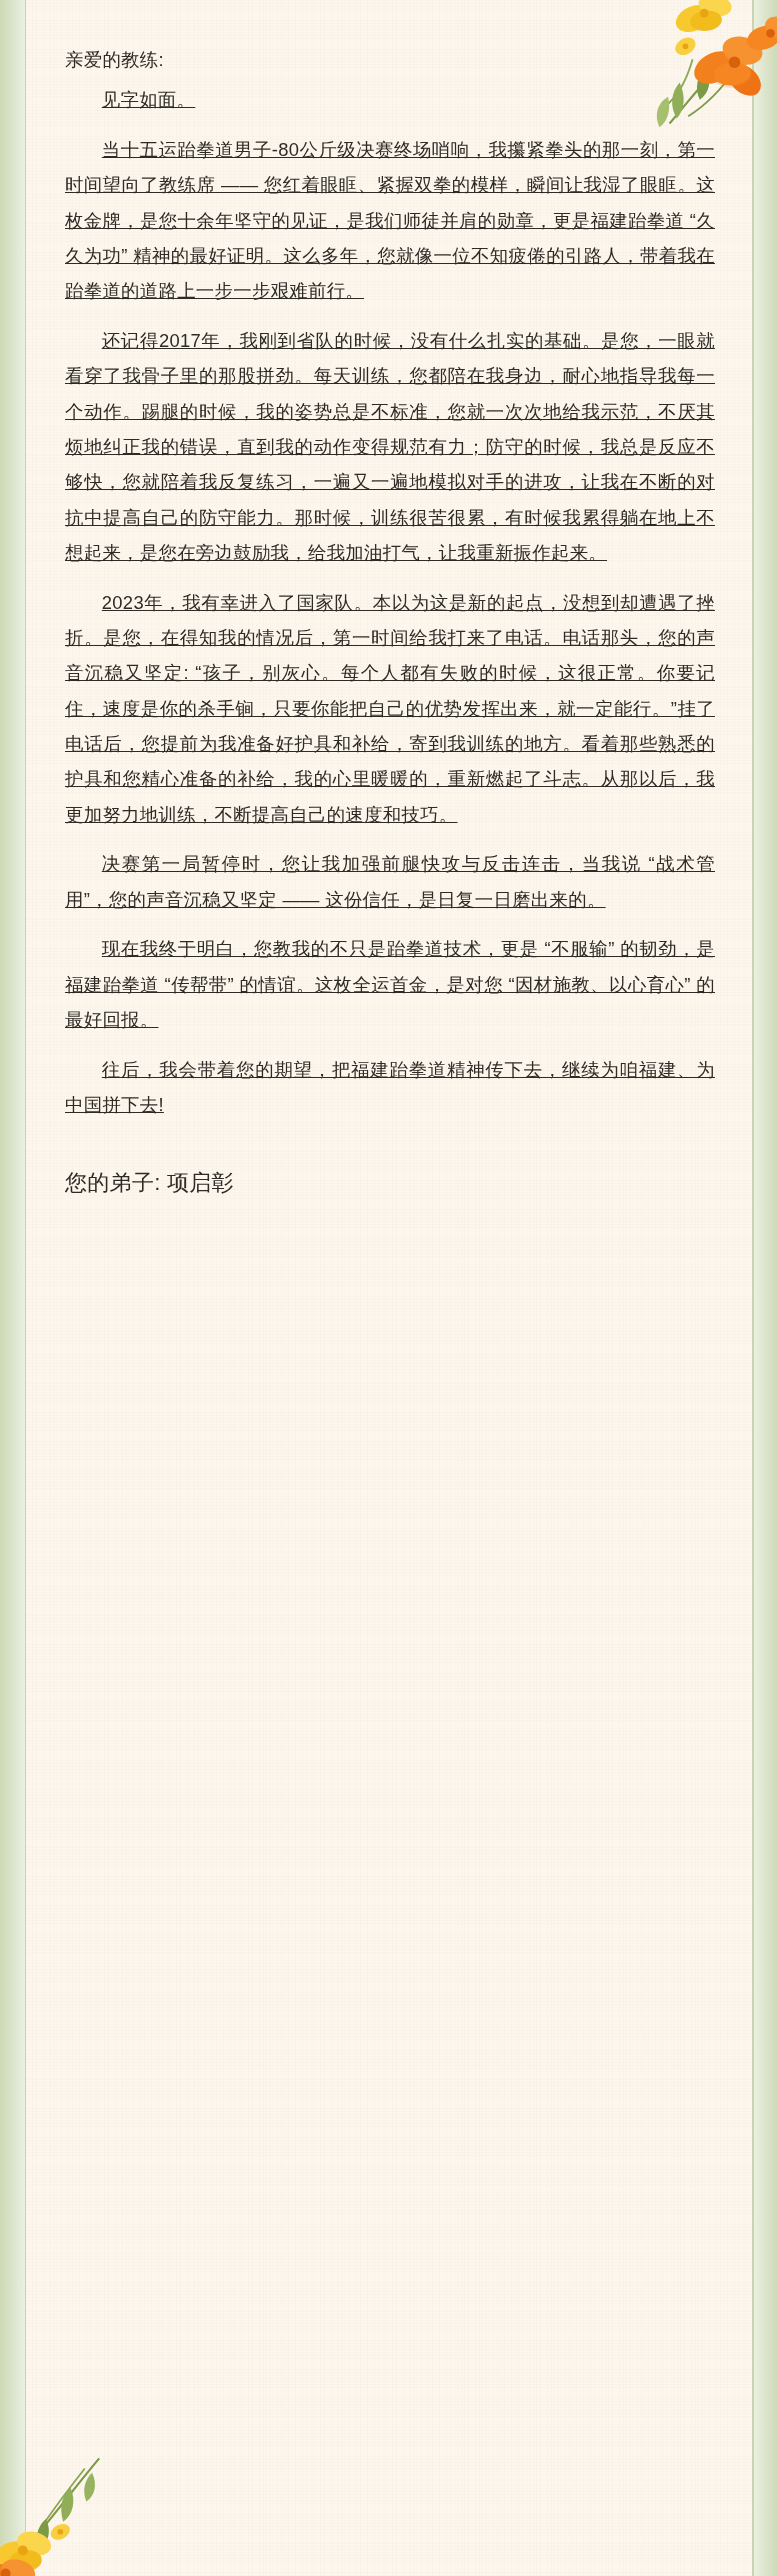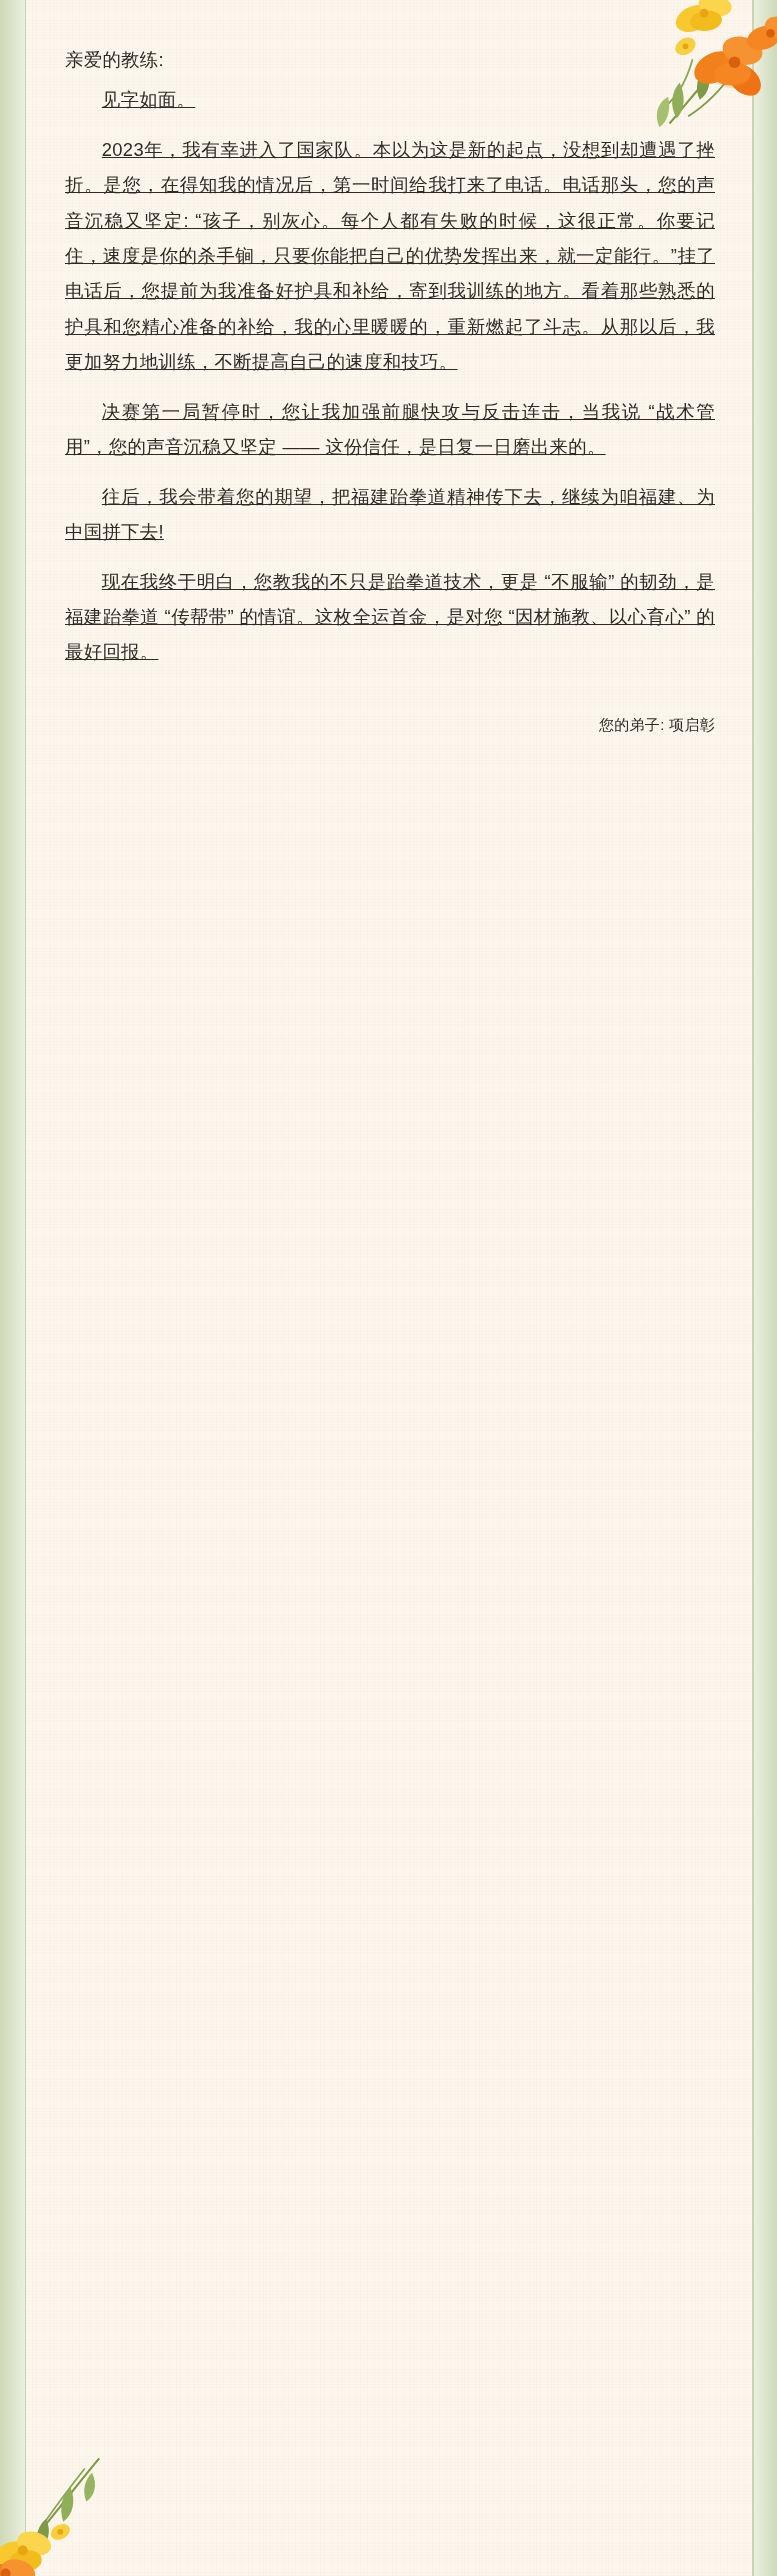--- a/index.html
+++ b/index.html
@@ -77,22 +77,21 @@
   }
 
   p.para {
     margin: 0 0 14.4px 0;
     text-indent: 2em;
     text-decoration: underline;
   }
 
   .signature {
     margin-top: 42px;
-    text-align: right;
-    font-size: 15px;
+    font-size: 22px;
     line-height: 1.75;
   }
   .signature .line { display: block; }
 
   
   .deco {
     position: absolute;
     pointer-events: none;
   }
   .deco-top-right {
@@ -184,23 +183,25 @@
         <ellipse cx="0" cy="0" rx="14" ry="10" fill="#f8cf3e" transform="rotate(-28)"></ellipse>
         <circle cx="0" cy="0" r="4" fill="#e8a413"></circle>
       </g>
     </g>
   </svg>
 
   <div class="content">
     <div class="salutation">亲爱的教练:</div>
 
     <p class="para">见字如面。</p>
+    <p class="para">当十五运跆拳道男子-80公斤级决赛终场哨响，我攥紧拳头的那一刻，第一时间望向了教练席 —— 您红着眼眶、紧握双拳的模样，瞬间让我湿了眼眶。这枚金牌，是您十余年坚守的见证，是我们师徒并肩的勋章，更是福建跆拳道 “久久为功” 精神的最好证明。这么多年，您就像一位不知疲倦的引路人，带着我在跆拳道的道路上一步一步艰难前行。</p>
+    <p class="para">还记得2017年，我刚到省队的时候，没有什么扎实的基础。是您，一眼就看穿了我骨子里的那股拼劲。每天训练，您都陪在我身边，耐心地指导我每一个动作。踢腿的时候，我的姿势总是不标准，您就一次次地给我示范，不厌其烦地纠正我的错误，直到我的动作变得规范有力；防守的时候，我总是反应不够快，您就陪着我反复练习，一遍又一遍地模拟对手的进攻，让我在不断的对抗中提高自己的防守能力。那时候，训练很苦很累，有时候我累得躺在地上不想起来，是您在旁边鼓励我，给我加油打气，让我重新振作起来。</p>
     <p class="para">2023年，我有幸进入了国家队。本以为这是新的起点，没想到却遭遇了挫折。是您，在得知我的情况后，第一时间给我打来了电话。电话那头，您的声音沉稳又坚定: “孩子，别灰心。每个人都有失败的时候，这很正常。你要记住，速度是你的杀手锏，只要你能把自己的优势发挥出来，就一定能行。”挂了电话后，您提前为我准备好护具和补给，寄到我训练的地方。看着那些熟悉的护具和您精心准备的补给，我的心里暖暖的，重新燃起了斗志。从那以后，我更加努力地训练，不断提高自己的速度和技巧。</p>
     <p class="para">决赛第一局暂停时，您让我加强前腿快攻与反击连击，当我说 “战术管用”，您的声音沉稳又坚定 —— 这份信任，是日复一日磨出来的。</p>
+    <p class="para">现在我终于明白，您教我的不只是跆拳道技术，更是 “不服输” 的韧劲，是福建跆拳道 “传帮带” 的情谊。这枚全运首金，是对您 “因材施教、以心育心” 的最好回报。</p>
     <p class="para">往后，我会带着您的期望，把福建跆拳道精神传下去，继续为咱福建、为中国拼下去!</p>
-    <p class="para">现在我终于明白，您教我的不只是跆拳道技术，更是 “不服输” 的韧劲，是福建跆拳道 “传帮带” 的情谊。这枚全运首金，是对您 “因材施教、以心育心” 的最好回报。</p>
 
     <div class="signature">
       <span class="line">您的弟子: 项启彰</span>
     </div>
   </div>
 </div>
 
 
 </body></html>

